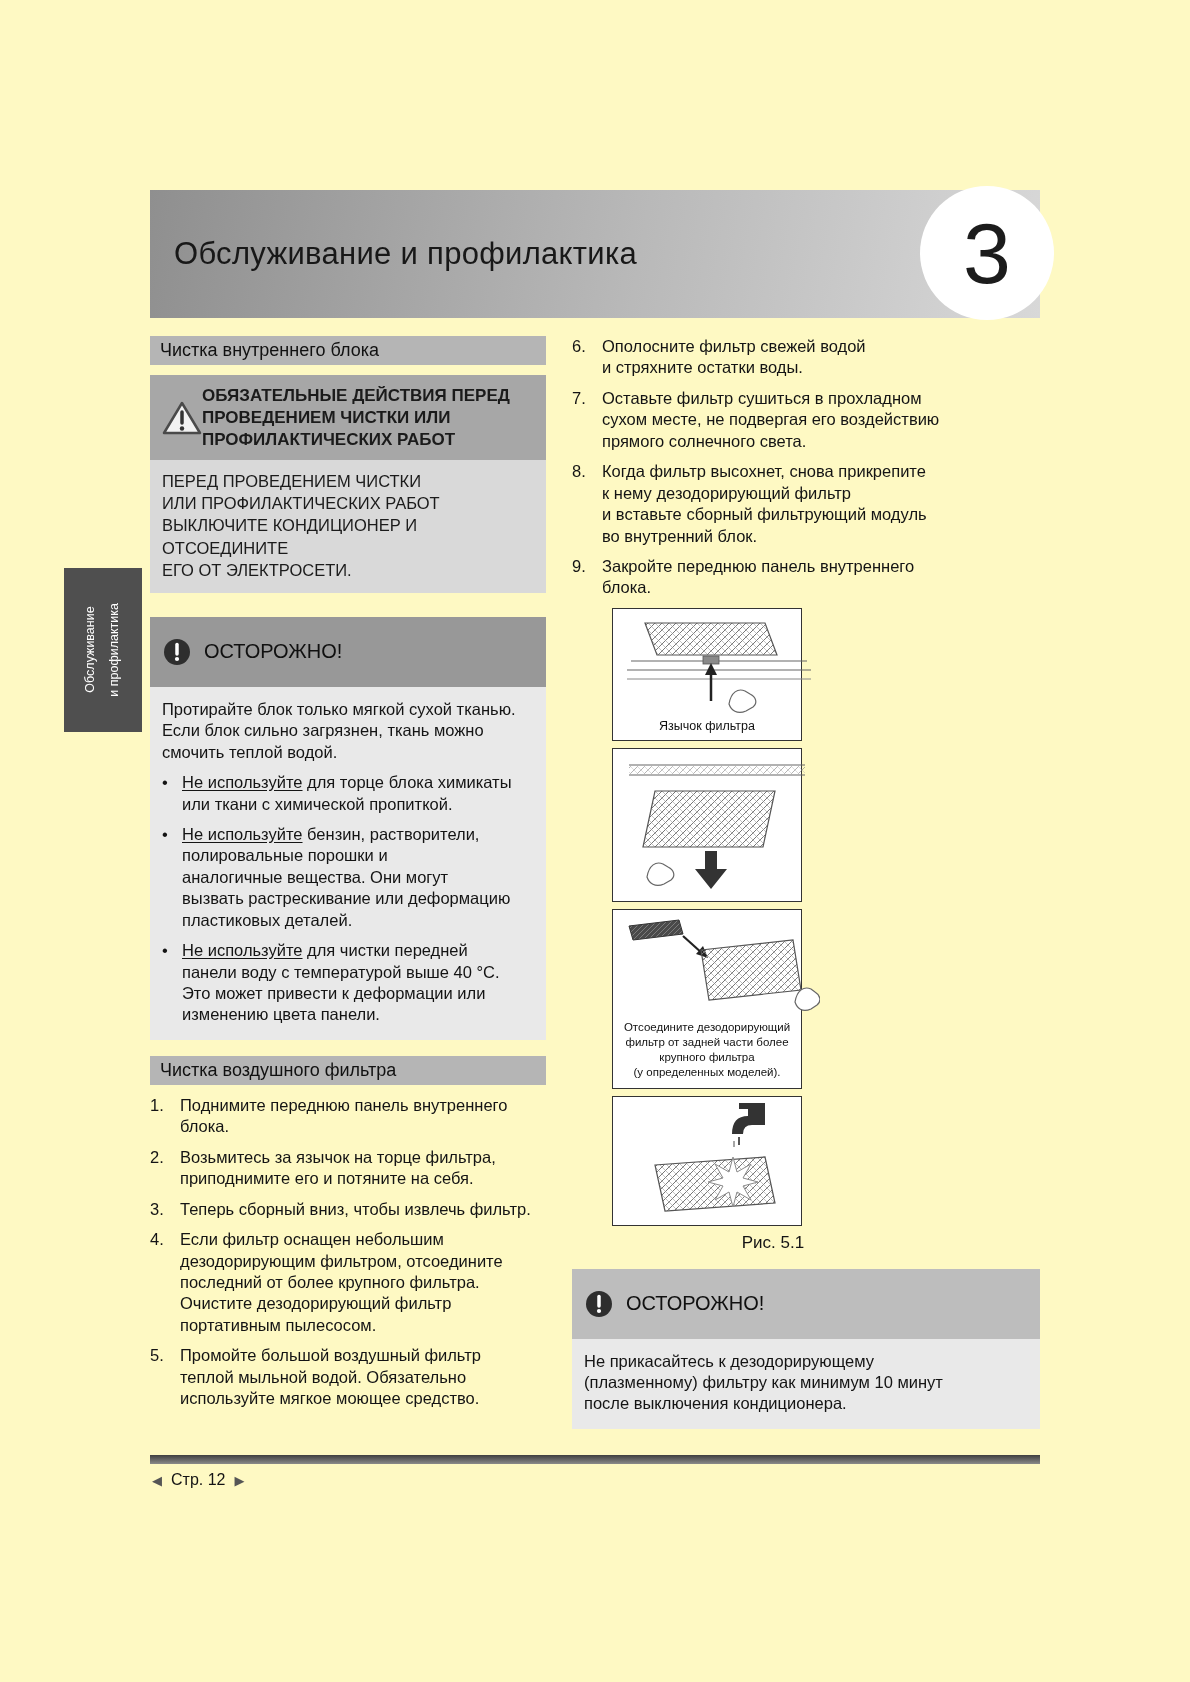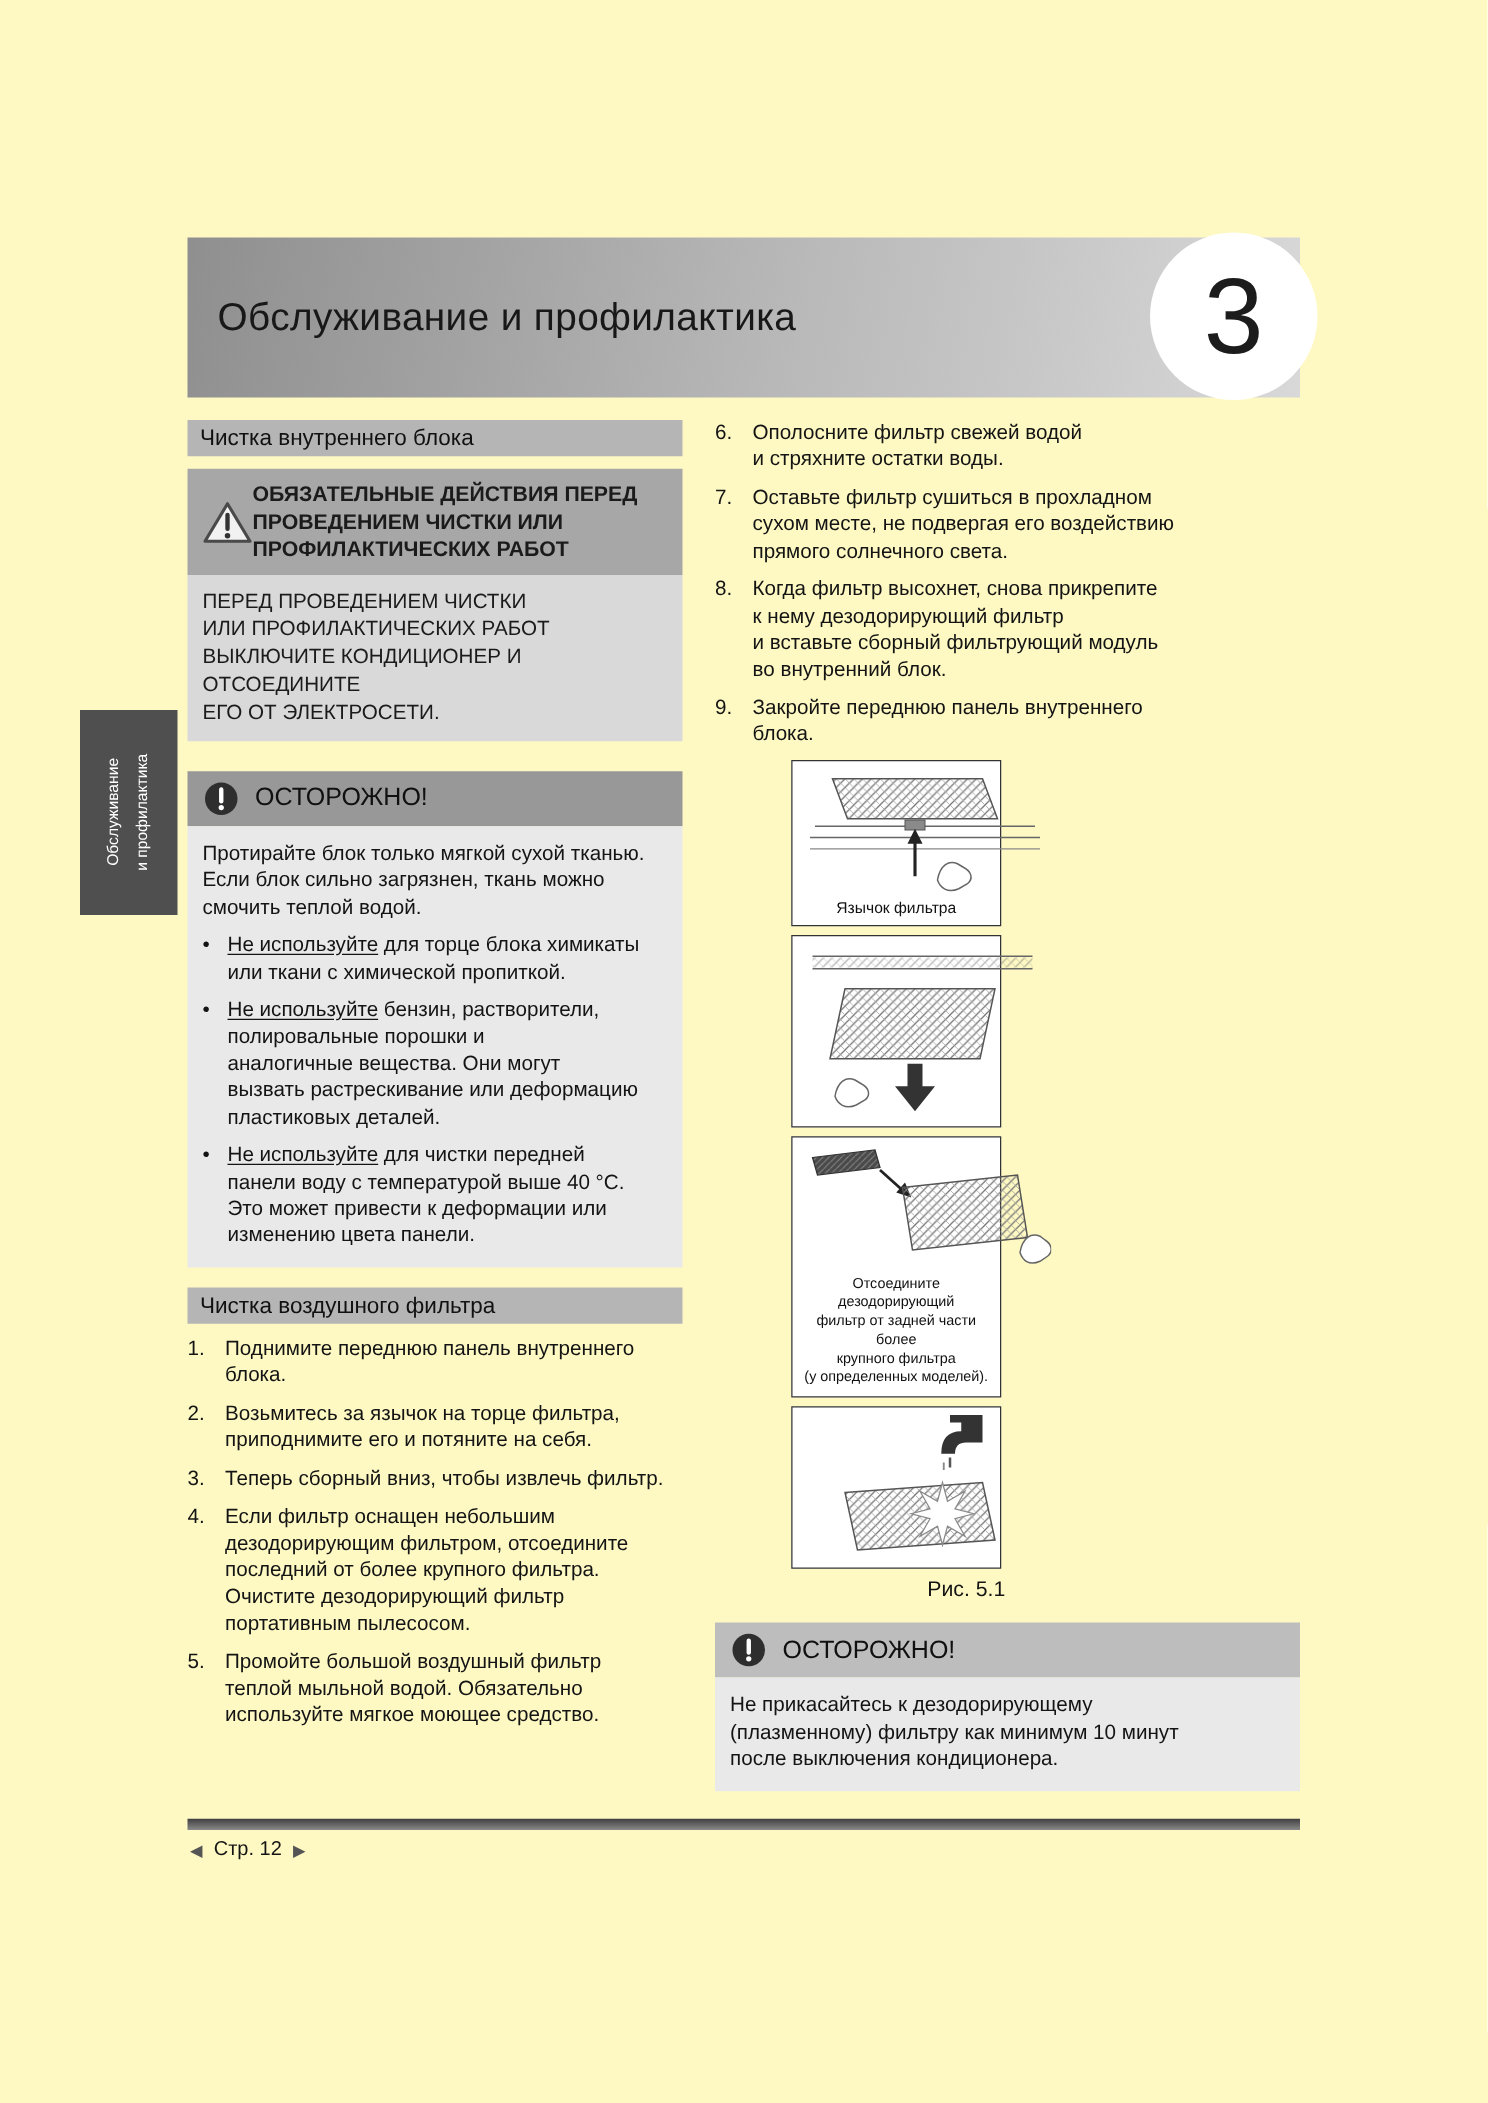--- a/index.html
+++ b/index.html
@@ -25,41 +25,41 @@
   .col-left{position:absolute;left:150px;top:336px;width:396px;}
   .col-right{position:absolute;left:572px;top:336px;width:468px;}
 
   .section-bar{background:#b5b5b5;color:#111;font-size:18px;padding:4px 10px;margin-bottom:10px;}
 
   .warn-head{background:#a7a7a7;padding:10px 12px;display:flex;gap:0;align-items:center;}
   .warn-title{font-weight:bold;font-size:17px;line-height:1.28;white-space:pre-line;color:#1b1b1b;}
   .warn-body{background:#d9d9d9;padding:10px 12px 12px;font-size:16.5px;line-height:1.34;
     white-space:pre-line;margin-bottom:24px;color:#1b1b1b;}
 
-  .caution-head{display:flex;gap:12px;align-items:center;padding:7px 12px;}
+  .caution-head{display:flex;gap:12px;align-items:center;padding:20px 12px;}
   .caution-head.dark{background:#989898;}
   .caution-head.light{background:#bdbdbd;}
   .caution-title{font-size:20px;color:#101010;}
   .caution-body{background:#e9e9e9;padding:12px 12px 14px;font-size:16.5px;line-height:1.3;margin-bottom:16px;}
   .caution-intro{white-space:pre-line;}
 
   .bullet{display:flex;margin-top:9px;}
   .bullet-marker{width:20px;flex:none;}
   .bullet-text{flex:1;white-space:pre-line;}
   .bullet-text u{text-underline-offset:2px;}
 
   .para{font-size:16.5px;line-height:1.34;margin-bottom:14px;white-space:pre-line;}
 
   .steps{font-size:16.5px;line-height:1.3;}
   .step{display:flex;margin-bottom:9px;}
   .step-num{width:30px;flex:none;}
   .step-text{flex:1;white-space:pre-line;}
 
   
-  .fig-box{width:168px;border:1.5px solid #333;margin:0 0 7px 61px;background:#fff;box-sizing:border-box;}
+  .fig-box{width:190px;border:1.5px solid #333;margin:0 0 7px 40px;background:#fff;box-sizing:border-box;}
   .fig-label{text-align:center;font-size:12.5px;padding:0 4px 7px;color:#111;}
   .fig-caption{text-align:center;font-size:11.5px;line-height:1.3;padding:2px 4px 8px;white-space:pre-line;color:#111;}
   .fig-series-caption{width:210px;margin:4px 0 16px 96px;text-align:center;font-size:17px;}
 
   
   .footer-bar{position:absolute;left:150px;top:1455px;width:890px;height:9px;
     background:linear-gradient(to bottom,#3f3f3f,#8a8a8a);}
   .footer-nav{position:absolute;left:152px;top:1471px;display:flex;align-items:center;gap:9px;font-size:16px;}
   .nav-arrow{color:#555;font-size:13px;}
   svg{display:block;}

